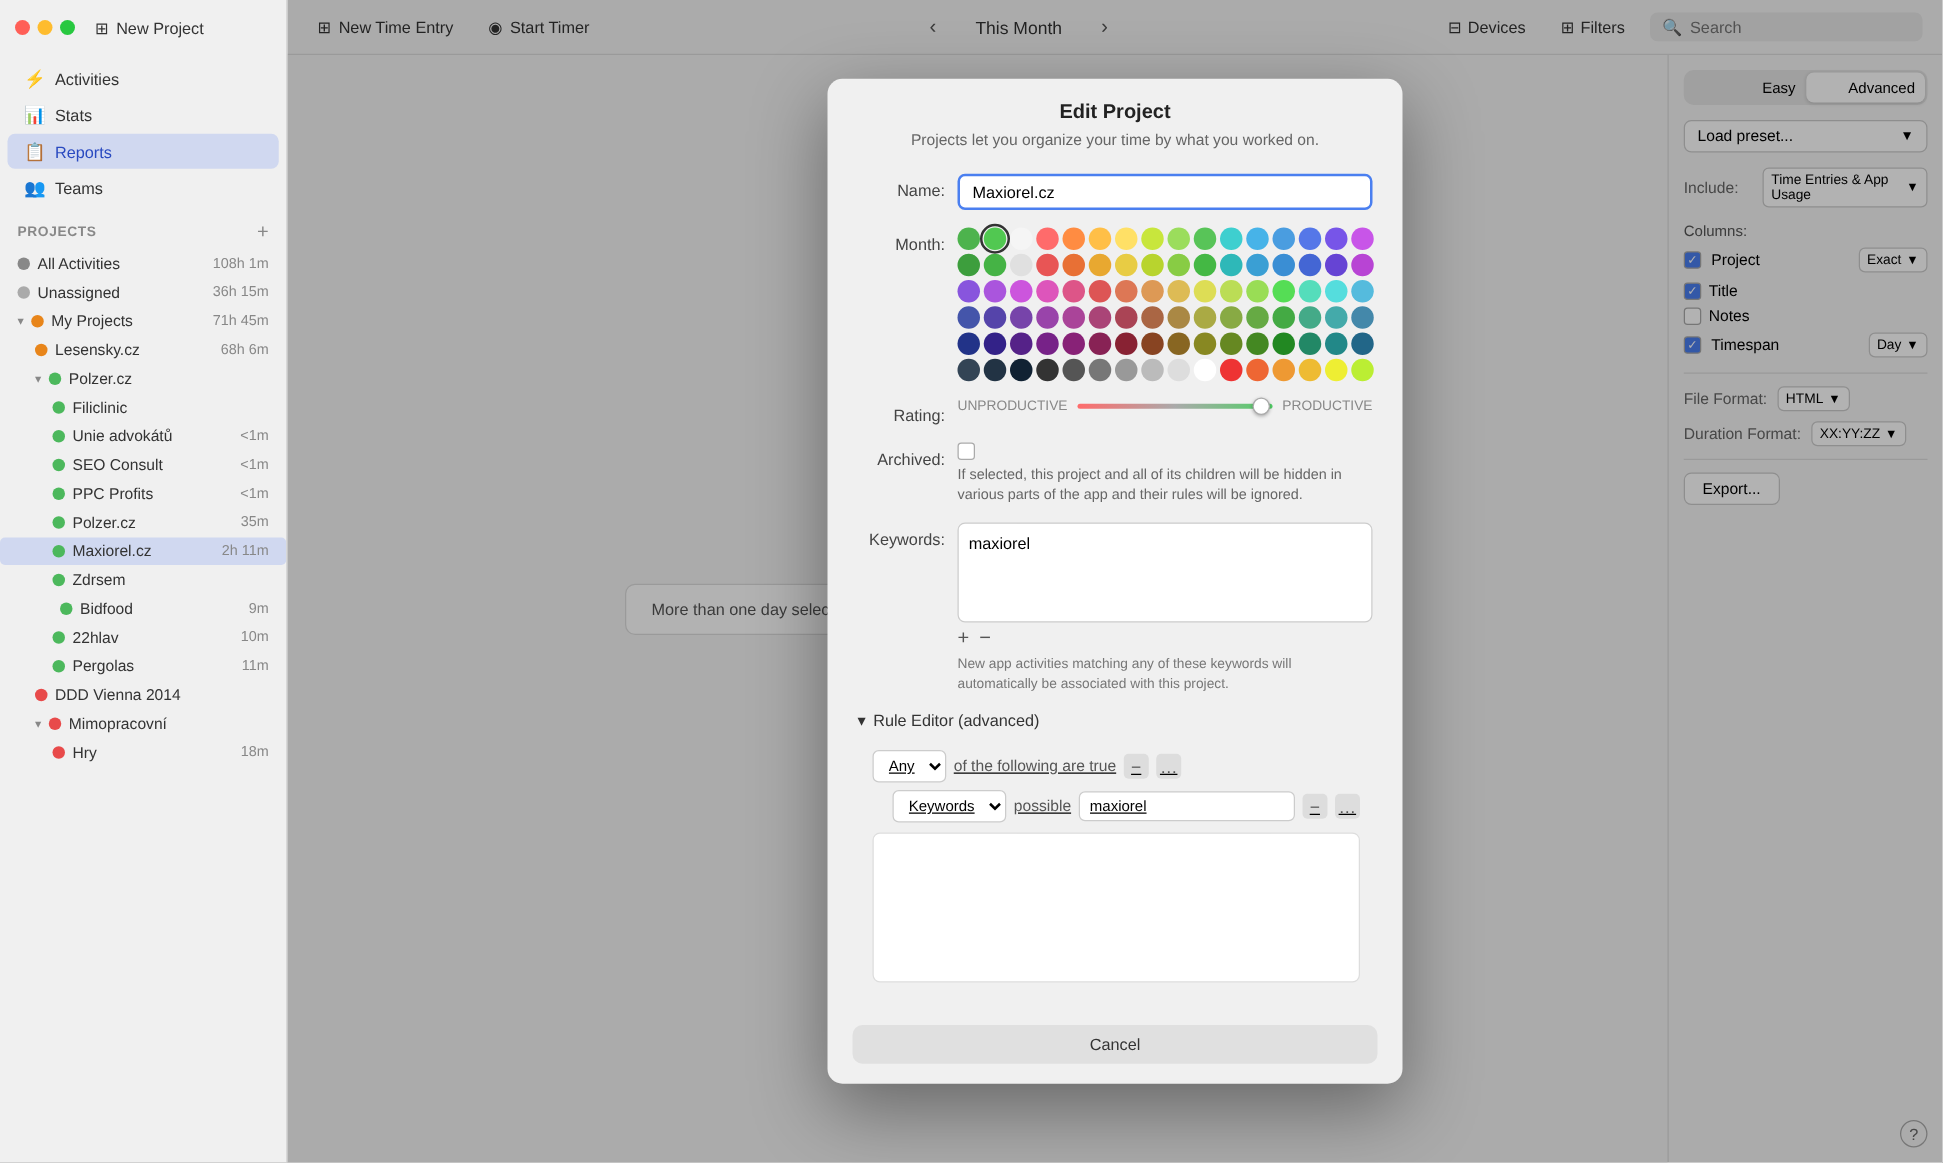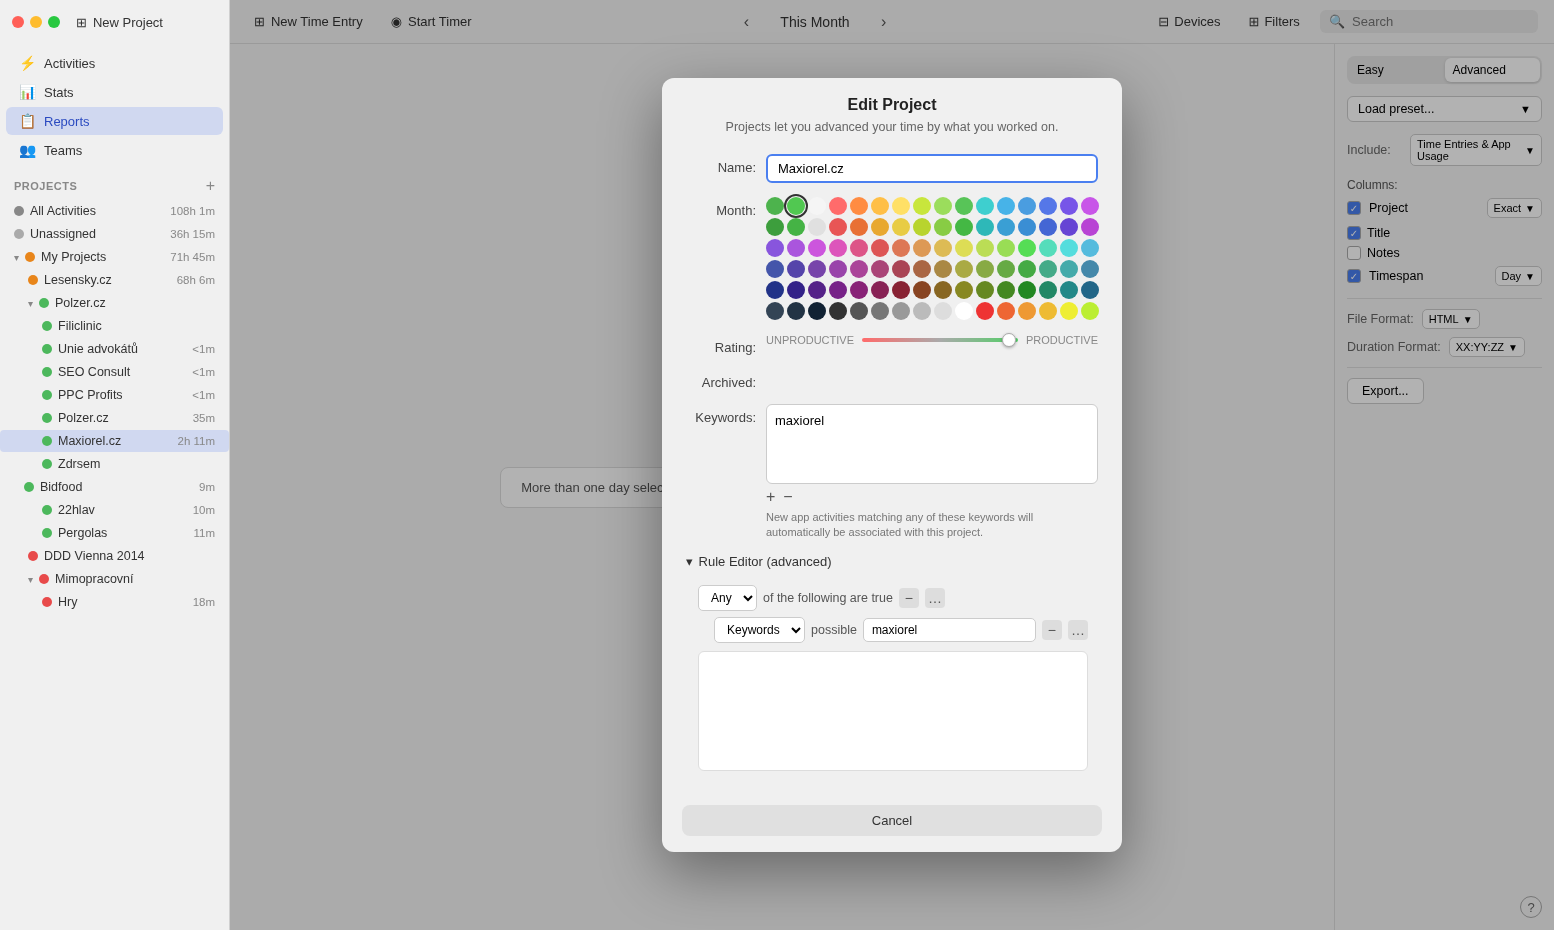--- a/index.html
+++ b/index.html
@@ -35,21 +35,21 @@
     .topbar-right { display: flex; align-items: center; gap: 12px; margin-left: auto; }
     .topbar-icon-btn { display: flex; align-items: center; gap: 5px; background: none; border: none; cursor: pointer; font-size: 13px; color: #333; padding: 4px 8px; border-radius: 6px; }
     .search-box { display: flex; align-items: center; gap: 6px; background: #e8e8e8; border-radius: 6px; padding: 4px 10px; }
     .content-area { flex: 1; display: flex; position: relative; }
     .timeline-area { flex: 1; display: flex; align-items: center; justify-content: center; padding: 20px; }
     .info-banner { background: #fff; border: 1px solid #ddd; border-radius: 8px; padding: 12px 20px; color: #555; font-size: 13px; }
 
     
     .right-panel { width: 220px; background: #f5f5f5; border-left: 1px solid #ddd; padding: 12px; overflow-y: auto; }
     .panel-tabs { display: flex; background: #e5e5e5; border-radius: 8px; padding: 2px; margin-bottom: 12px; }
-    .panel-tab { flex: 1; text-align: left; padding: 5px 8px; border-radius: 6px; font-size: 12px; cursor: pointer; }
+    .panel-tab { flex: 1; text-align: right; padding: 5px 8px; border-radius: 6px; font-size: 12px; cursor: pointer; }
     .panel-tab.active { background: white; box-shadow: 0 1px 3px rgba(0,0,0,0.15); font-weight: 500; }
     .panel-section { margin-bottom: 12px; }
     .panel-row { display: flex; align-items: center; gap: 8px; margin-bottom: 8px; font-size: 12.5px; }
     .panel-label { color: #666; min-width: 55px; }
     .panel-select { background: white; border: 1px solid #ccc; border-radius: 5px; padding: 3px 6px; font-size: 12px; display: flex; align-items: center; gap: 4px; cursor: pointer; }
     .panel-checkbox { display: flex; align-items: center; gap: 6px; margin-bottom: 6px; font-size: 12.5px; }
     .cb { width: 14px; height: 14px; border: 1px solid #aaa; border-radius: 3px; background: #4a7ff0; display: flex; align-items: center; justify-content: center; }
     .cb-unchecked { background: white; }
     .cb-check { color: white; font-size: 10px; }
     .panel-divider { border: none; border-top: 1px solid #ddd; margin: 10px 0; }
@@ -196,21 +196,21 @@
     <div class="project-item active" style="padding-left:42px;">
       <span class="project-dot" style="background:#4cb85c;"></span>
       <span class="project-name">Maxiorel.cz</span>
       <span class="project-time">2h 11m</span>
     </div>
     <div class="project-item" style="padding-left:42px;">
       <span class="project-dot" style="background:#4cb85c;"></span>
       <span class="project-name">Zdrsem</span>
       <span class="project-time"></span>
     </div>
-    <div class="project-item" style="padding-left:24px;">
+    <div class="project-item" style="padding-left:48px;">
       <span class="project-dot" style="background:#4cb85c;"></span>
       <span class="project-name">Bidfood</span>
       <span class="project-time">9m</span>
     </div>
     <div class="project-item" style="padding-left:42px;">
       <span class="project-dot" style="background:#4cb85c;"></span>
       <span class="project-name">22hlav</span>
       <span class="project-time">10m</span>
     </div>
     <div class="project-item" style="padding-left:42px;">
@@ -359,21 +359,21 @@
         <span>Export...</span>
       </button>
 
       <button class="help-btn">?</button>
     </div>
   </div>
 
   <div class="modal-overlay">
     <div class="modal">
       <div class="modal-header">Edit Project</div>
-      <div class="modal-subtitle">Projects let you advanced your time by what you worked on.</div>
+      <div class="modal-subtitle">Projects let you organize your time by what you worked on.</div>
 
       <div class="modal-body">
 
         <div class="form-row">
           <span class="form-label">Name:</span>
           <div class="form-control">
             <input type="text" class="text-input" value="Maxiorel.cz" style="">
           </div>
         </div>
 
@@ -501,20 +501,26 @@
               <div class="rating-slider">
                 <div class="rating-thumb"></div>
               </div>
               <span class="rating-label">PRODUCTIVE</span>
             </div>
           </div>
         </div>
 
         <div class="form-row">
           <span class="form-label">Archived:</span>
+          <div class="form-control">
+            <div class="archive-checkbox">
+              <div class="archive-cb"></div>
+            </div>
+            <div class="archive-desc">If selected, this project and all of its children will be hidden in various parts of the app and their rules will be ignored.</div>
+          </div>
         </div>
 
         <div class="form-row">
           <span class="form-label">Keywords:</span>
           <div class="form-control">
             <div class="keywords-area">
               <div>maxiorel</div>
             </div>
             <div class="keywords-actions">
               <button class="kw-btn">+</button>
@@ -522,21 +528,21 @@
             </div>
             <div class="keywords-hint">New app activities matching any of these keywords will automatically be associated with this project.</div>
           </div>
         </div>
 
         <div class="form-row" style="flex-direction:column;gap:6px;">
           <div class="rule-editor-header">
             <span>▾</span>
             <span>Rule Editor (advanced)</span>
           </div>
-          <div style="padding-left:12px;">
+          <div style="padding-left:12px;text-decoration:underline;">
             <div class="rule-row">
               <select class="rule-select">
                 <option>Any</option>
               </select>
               <span class="rule-text">of the following are true</span>
               <button class="rule-action-btn">−</button>
               <button class="rule-action-btn">…</button>
             </div>
             <div class="rule-row" style="margin-left:16px;">
               <select class="rule-select">

